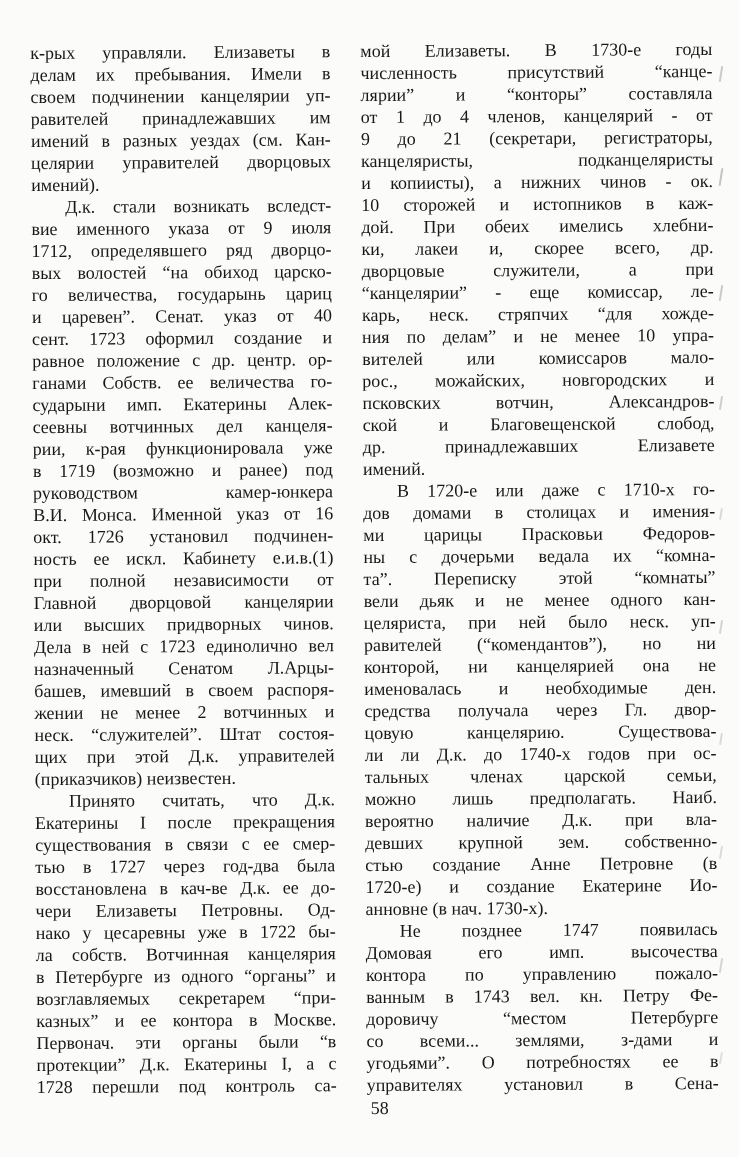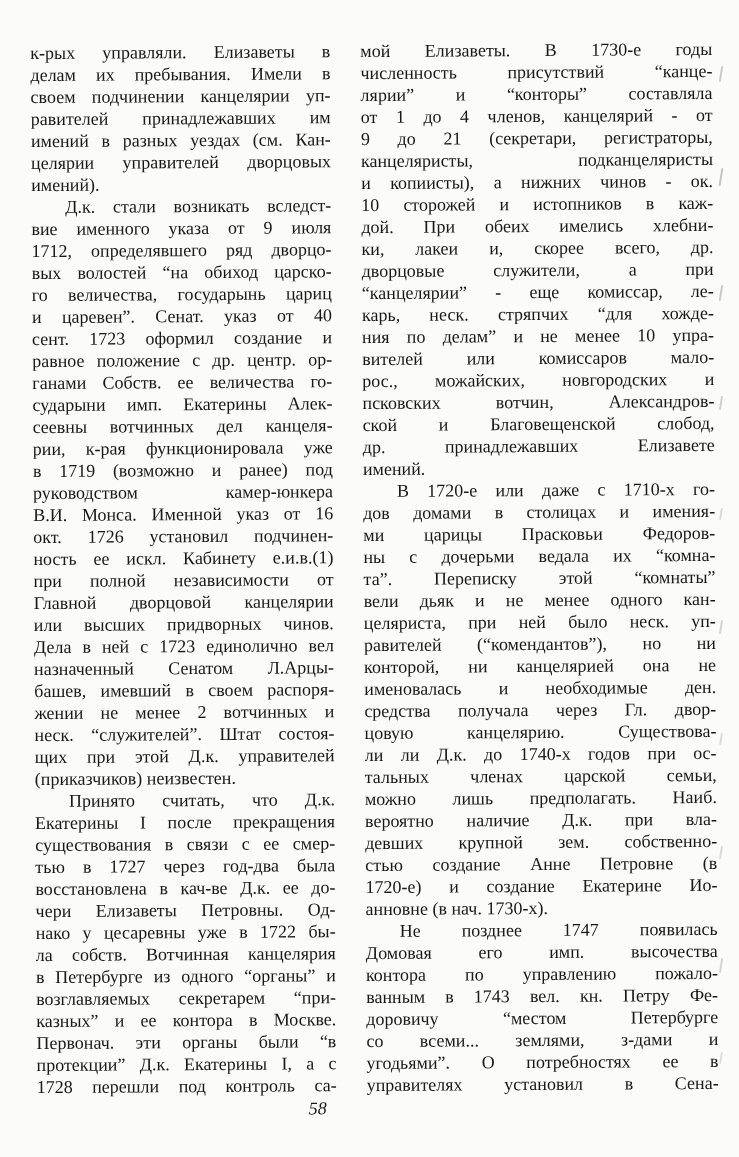--- a/index.html
+++ b/index.html
@@ -18,21 +18,21 @@
   .line{
     display:flex;justify-content:space-between;align-items:baseline;
     height:22px;font-size:18px;line-height:22px;white-space:pre;
   }
   .line.noj{display:block;text-align:left;}
   .line.indent{padding-left:34px;}
   .line span{flex:0 0 auto;}
   .it{}
   #page-number{
     position:absolute;left:302px;top:1097px;width:80px;
-    text-align:left;font-size:18px;line-height:22px;font-style:italic;
+    text-align:right;font-size:18px;line-height:22px;
   }
   .edge-mark{
     position:absolute;left:720px;width:2px;background:#8d8d8d;
     border-radius:2px;transform:rotate(9deg);
   }
 </style>
 </head>
 <body>
 
 <div id="scan">

